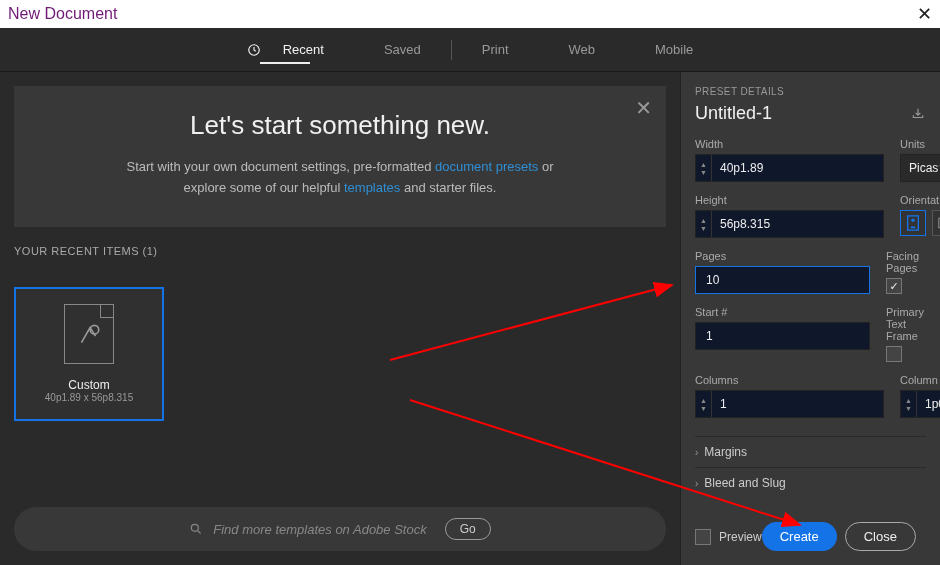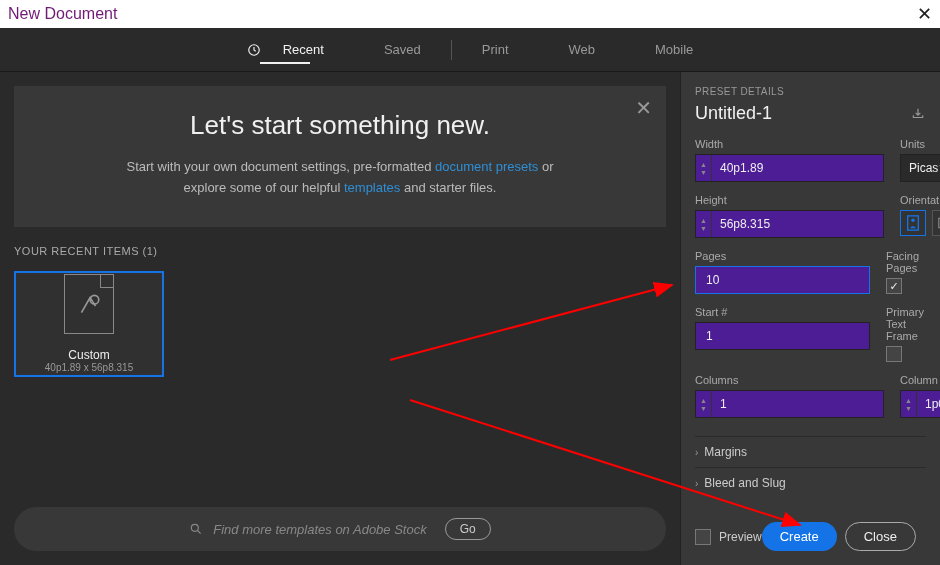--- a/index.html
+++ b/index.html
@@ -24,21 +24,21 @@
   
   .hero { background:#383838; padding: 24px 30px 28px; position:relative; margin-bottom: 18px; }
   .hero .close-x { position:absolute; top:10px; right:14px; color:#999; font-size:20px; cursor:pointer; }
   .hero h1 { color:#f0f0f0; font-size:26px; font-weight:400; text-align:center; margin-bottom:16px; }
   .hero p { color:#bbb; font-size:13px; text-align:center; line-height:1.6; }
   .hero a { color:#2e8fd6; text-decoration:none; }
 
   
   .recent-label { color:#aaa; font-size:11px; letter-spacing:0.5px; margin-bottom:14px; }
   .recent-grid { display:flex; gap:14px; flex:1; }
-  .card { width:150px; height:106px; border:2px solid #1473e6; background:#303030; display:flex; flex-direction:column; align-items:center; justify-content:center; gap:14px; color:#ddd; cursor:pointer; }
+  .card { width:150px; height:134px; border:2px solid #1473e6; background:#303030; display:flex; flex-direction:column; align-items:center; justify-content:center; gap:14px; color:#ddd; cursor:pointer;margin-top:16px; }
   .card-body { display:flex; flex-direction:column; align-items:center; }
   .pg-icon { width:50px; height:60px; border:1px solid #888; position:relative; display:flex; align-items:center; justify-content:center; }
   .pg-icon::before { content:""; position:absolute; top:0; right:0; width:12px; height:12px; border-left:1px solid #888; border-bottom:1px solid #888; background:#303030; }
   .pg-icon svg { width:26px; height:26px; }
   .card .name { font-size:12px; color:#eee; }
   .card .dims { font-size:10px; color:#999; }
 
   
   .searchbar { height:44px; background:#383838; border-radius:22px; display:flex; align-items:center; justify-content:center; gap:10px; color:#888; font-style:italic; font-size:13px; margin-top:auto; }
   .go { border:1.5px solid #999; color:#ccc; font-style:normal; font-size:12px; border-radius:14px; padding:3px 14px; cursor:pointer; margin-left:8px;}
@@ -46,21 +46,21 @@
 
   
   .side-header { font-size:10px; color:#999; letter-spacing:0.4px; margin-bottom:6px; }
   .docname-row { display:flex; align-items:center; justify-content:space-between; margin-bottom:14px;}
   .docname { color:#f0f0f0; font-size:18px; font-weight:300; }
   .save-icon { color:#888; cursor:pointer; }
 
   .row { display:flex; gap:16px; margin-bottom:12px; }
   .col { flex:1; display:flex; flex-direction:column; gap:4px; }
   .lbl { font-size:11px; color:#aaa; }
-  .stepper { display:flex; align-items:center; background:#4c1d95; border:1px solid #222; height:28px; }
+  .stepper { display:flex; align-items:center; background:#0f172a; border:1px solid #222; height:28px; }
   .stepper .arrows { width:16px; display:flex; flex-direction:column; align-items:center; justify-content:center; color:#888; font-size:7px; line-height:7px; gap:1px; border-right:1px solid #333; height:100%; cursor:pointer;}
   .stepper .val { flex:1; background:transparent; border:none; color:#eee; font-size:12px; padding:0 8px; outline:none; }
   .stepper.focused { border:1px solid #1473e6; }
   .select { background:#2a2a2a; border:1px solid #222; height:28px; display:flex; align-items:center; justify-content:space-between; padding:0 8px; color:#eee; font-size:12px; cursor:pointer;}
   .select .chev { color:#888; font-size:10px; }
 
   .orient { display:flex; gap:6px; }
   .orient-btn { width:26px; height:26px; border:1px solid #555; display:flex; align-items:center; justify-content:center; cursor:pointer; background:#333;}
   .orient-btn.active { border:1.5px solid #1473e6; }
   .orient-svg { width:14px; height:16px; }

